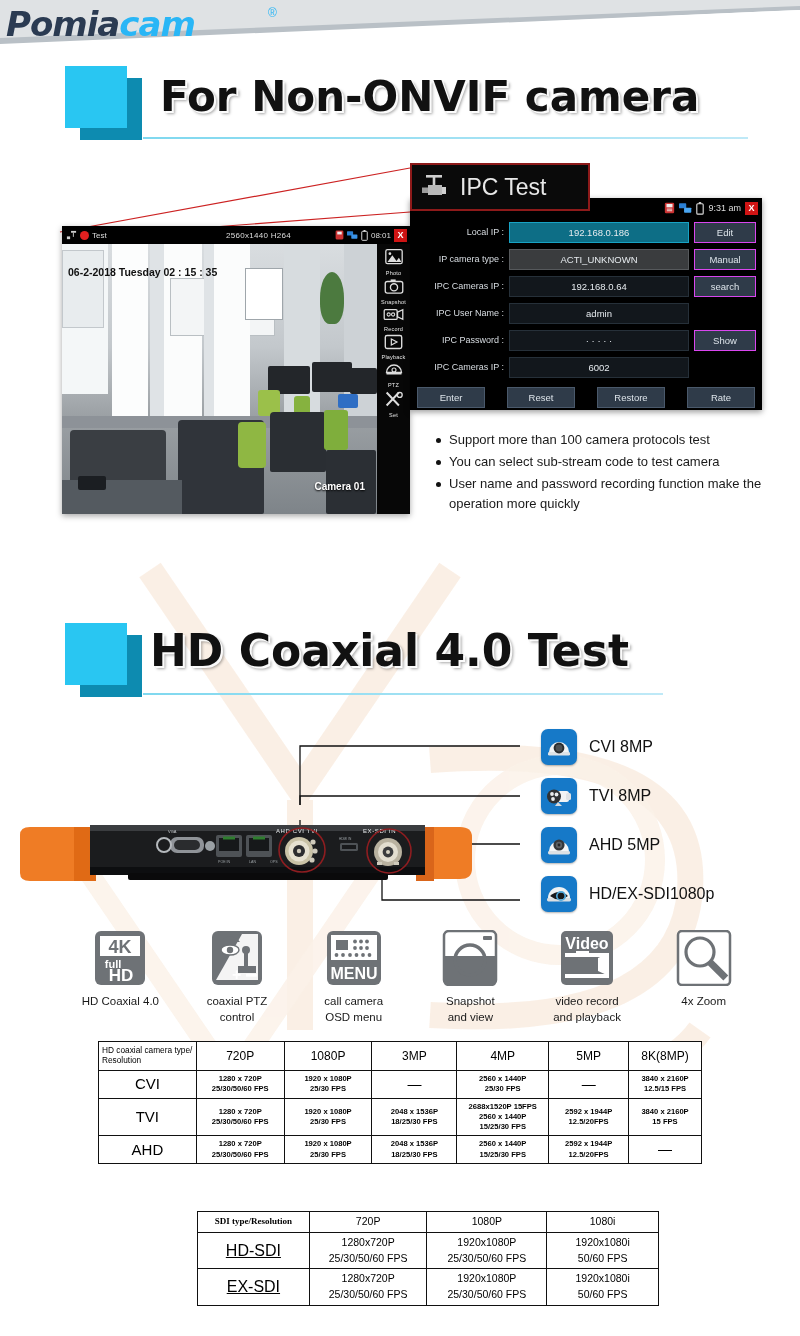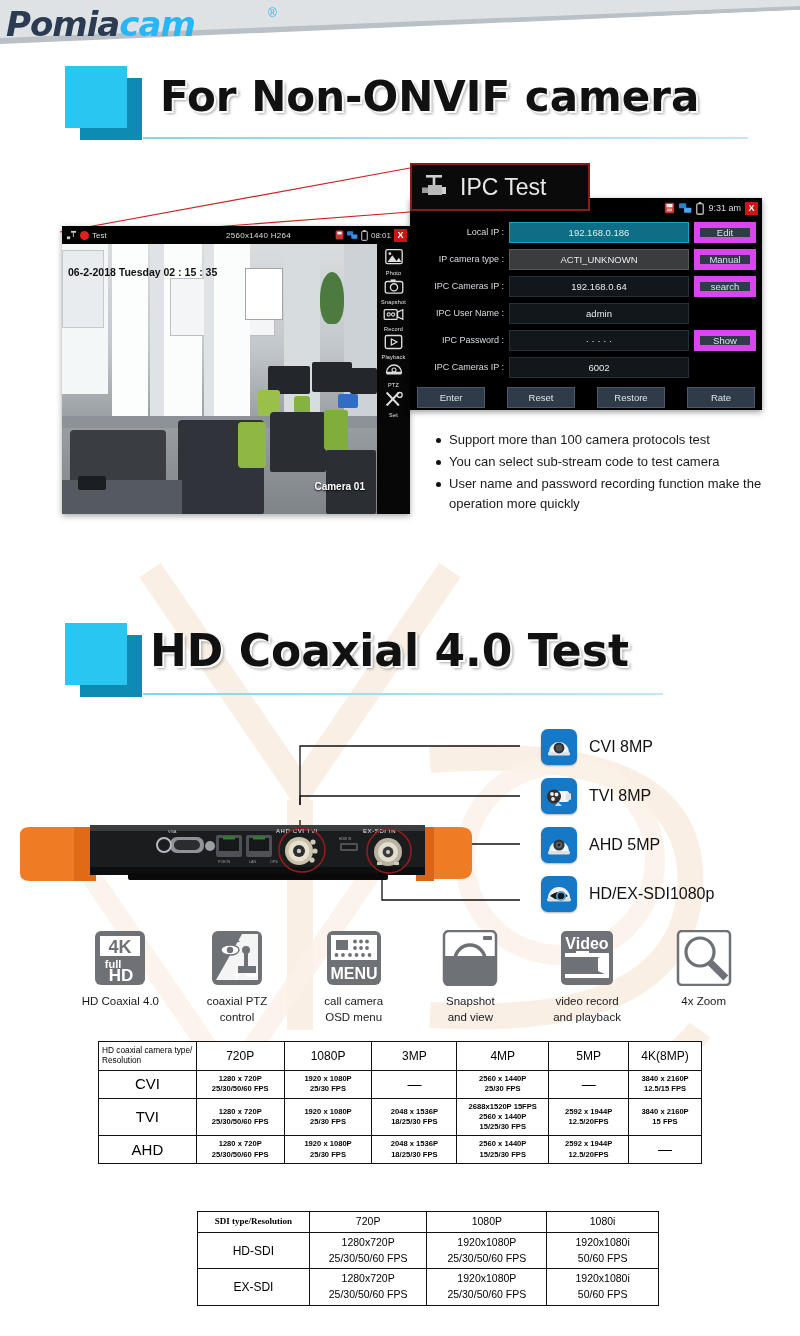--- a/index.html
+++ b/index.html
@@ -91,21 +91,21 @@
               z-index:5; box-shadow:0 2px 6px rgba(0,0,0,.4); }
   .ipc-top { height:20px; display:flex; align-items:center; justify-content:flex-end; gap:4px; padding-right:4px;
              color:#ddd; font-size:9px; }
   .ipc-rows { padding:2px 6px 0 6px; }
   .ipc-row { display:flex; align-items:center; height:24px; margin-bottom:3px; gap:5px;}
   .ipc-lab { width:88px; text-align:right; color:#d8dde2; font-size:9px; }
   .ipc-val { flex:1; height:21px; background:#12171c; border:1px solid #263039; color:#e6ebef; font-size:9.5px;
              display:flex; align-items:center; justify-content:center; }
   .ipc-val.hl { background:#0d6e86; border-color:#18a3c4; }
   .ipc-val.gray { background:#3a3c3e; border-color:#56595c; }
-  .ipc-btn { width:62px; height:21px; background:#2f3b49; border:6px solid #d946ef; color:#dde4ea;
+  .ipc-btn { width:62px; height:21px; background:#2f3b49; border:1px solid #d946ef; color:#dde4ea;
              font-size:9.5px; display:flex; align-items:center; justify-content:center; }
   .ipc-btn.empty { background:transparent; border-color:transparent; }
   .ipc-foot { display:flex; gap:22px; padding:5px 7px 0 7px; }
   .ipc-foot .fbtn { flex:1; height:21px; background:#2f3b49; border:1px solid #4a596b; color:#dde4ea;
                     font-size:9.5px; display:flex; align-items:center; justify-content:center;}
 
   
   .bullets { position:absolute; left:436px; top:430px; width:360px; z-index:4; }
   .bullet { display:flex; gap:8px; margin-bottom:2px; }
   .bullet .dot { width:5px;height:5px;border-radius:50%;background:#111;margin-top:8px;flex:0 0 5px;}
@@ -137,21 +137,21 @@
   .t1 td { border:1px solid #111; text-align:center; font-size:7.6px; line-height:1.35; padding:3px 1px;
            font-weight:bold; color:#000;}
   .t1 td.hdr { font-size:12px; font-weight:normal; padding:6px 2px; }
   .t1 td.hdr-first { font-size:8.3px; font-weight:normal; text-align:left; padding:4px 3px; line-height:1.2;}
   .t1 td.rowname { font-size:15px; font-weight:normal; }
   .t1 td.dash { font-size:14px; font-weight:normal; }
 
   .t2 { position:absolute; left:197px; top:1211px; width:462px; z-index:3; background:#fff;}
   .t2 td { border:1px solid #111; text-align:center; font-size:10.5px; line-height:1.5; padding:2px 2px; color:#000;}
   .t2 td.hdr-first { font-size:9px; font-weight:bold; font-family:"Liberation Serif", serif; }
-  .t2 td.rowname { font-size:12px; }
+  .t2 td.rowname { font-size:16px;text-decoration:underline; }
 
   .nowrap { white-space:nowrap; }
 </style>
 </head>
 <body>
 
 <svg class="watermark" viewBox="0 0 800 560">
   <g fill="none" stroke="#f6e0cc" stroke-width="26" opacity="0.9">
     <path d="M150 10 L300 230 L450 10"></path>
     <path d="M300 240 L300 470"></path>
@@ -620,21 +620,21 @@
   <tbody>
       <tr>
     <td class="hdr-first" style="width:98px;">
       <span>HD coaxial camera type/ Resolution</span>
     </td>
     <td class="hdr" style="width:88px;">720P</td>
     <td class="hdr" style="width:88px;">1080P</td>
     <td class="hdr" style="width:85px;">3MP</td>
     <td class="hdr" style="width:92px;">4MP</td>
     <td class="hdr" style="width:80px;">5MP</td>
-    <td class="hdr" style="width:73px;">4K(8MP)</td>
+    <td class="hdr" style="width:73px;">8K(8MP)</td>
   </tr>
 
   <tr>
     <td class="rowname">CVI</td>
     <td><span class="nowrap">1280 x 720P</span><br><span class="nowrap">25/30/50/60 FPS</span></td>
     <td><span class="nowrap">1920 x 1080P</span><br><span class="nowrap">25/30 FPS</span></td>
     <td class="dash">—</td>
     <td><span class="nowrap">2560 x 1440P</span><br><span class="nowrap">25/30 FPS</span></td>
     <td class="dash">—</td>
     <td><span class="nowrap">3840 x 2160P</span><br><span class="nowrap">12.5/15 FPS</span></td>

